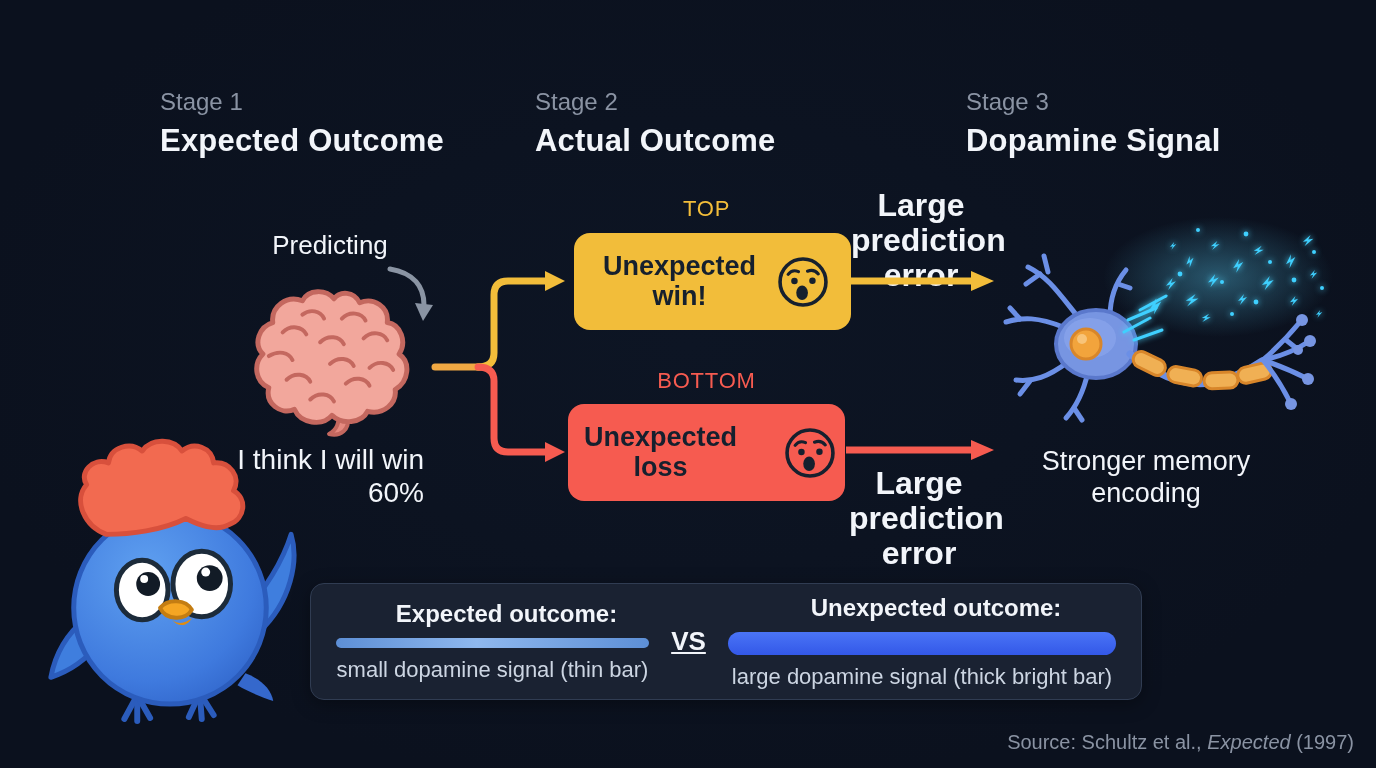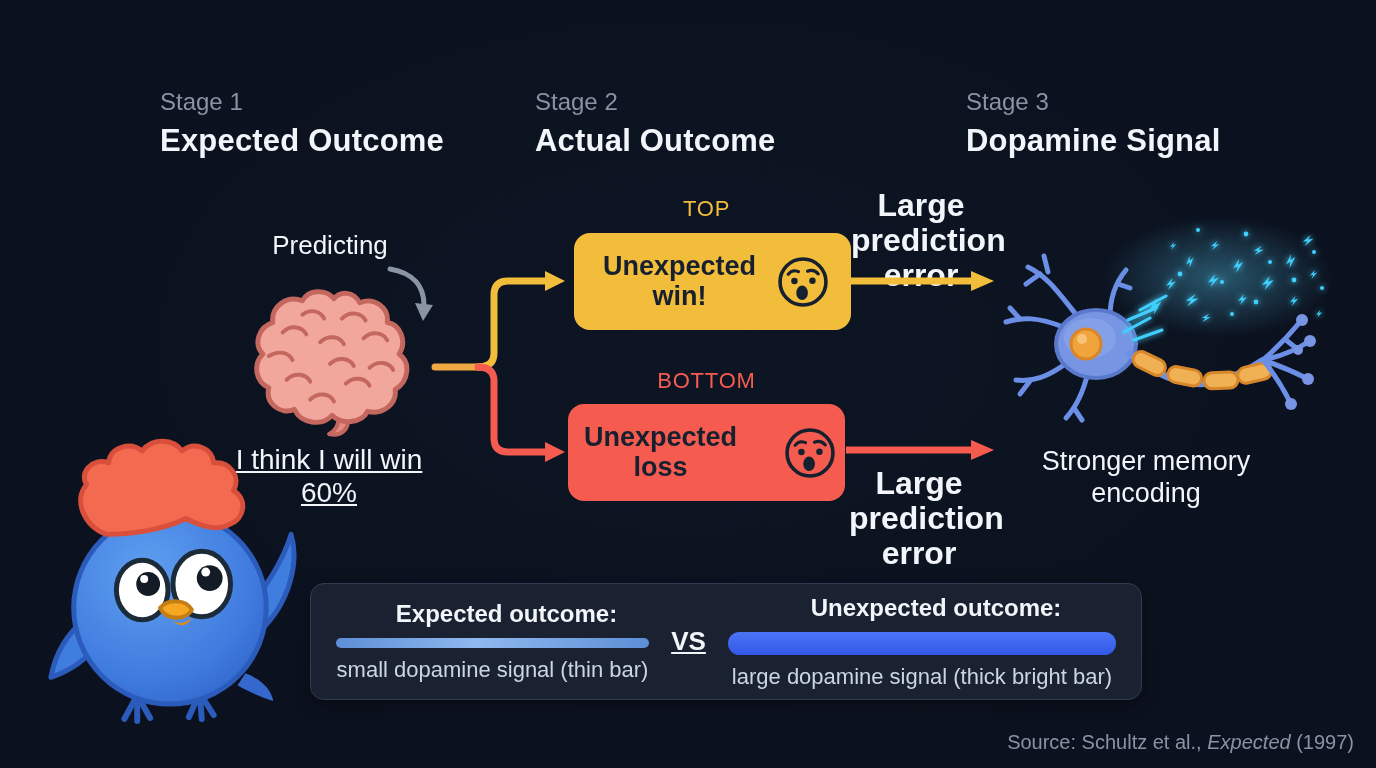--- a/index.html
+++ b/index.html
@@ -13,21 +13,21 @@
   body{
     font-family:"Liberation Sans",sans-serif;
     background:radial-gradient(ellipse at 50% 45%, #0d1524 0%, var(--bg) 75%);
     position:relative;color:var(--text-primary);
   }
   .abs{position:absolute;}
   .stage-header{width:340px;text-align:left;}
   .stage-label{font-size:24px;color:var(--text-muted);font-weight:400;margin-bottom:7px;}
   .stage-title{font-size:31px;font-weight:700;color:var(--text-primary);letter-spacing:.2px;}
   .predicting{width:180px;text-align:center;font-size:26px;font-weight:500;}
-  .thought{width:190px;text-align:center;font-size:28px;font-weight:500;line-height:1.18;text-decoration:underline;}
+  .thought{width:190px;text-align:right;font-size:28px;font-weight:500;line-height:1.18;}
   .lane-label{width:277px;text-align:center;font-size:22px;font-weight:400;letter-spacing:.8px;}
   .lane-label.top{color:var(--yellow);}
   .lane-label.bottom{color:var(--red);text-align:center;}
   .outcome-box{
     width:277px;height:97px;border-radius:16px;
     display:flex;align-items:center;justify-content:center;gap:12px;
   }
   .outcome-box.win{background:var(--yellow);}
   .outcome-box.loss{background:var(--red);}
   .outcome-text{width:168px;text-align:center;font-size:27px;font-weight:700;color:var(--box-text);line-height:1.08;}

